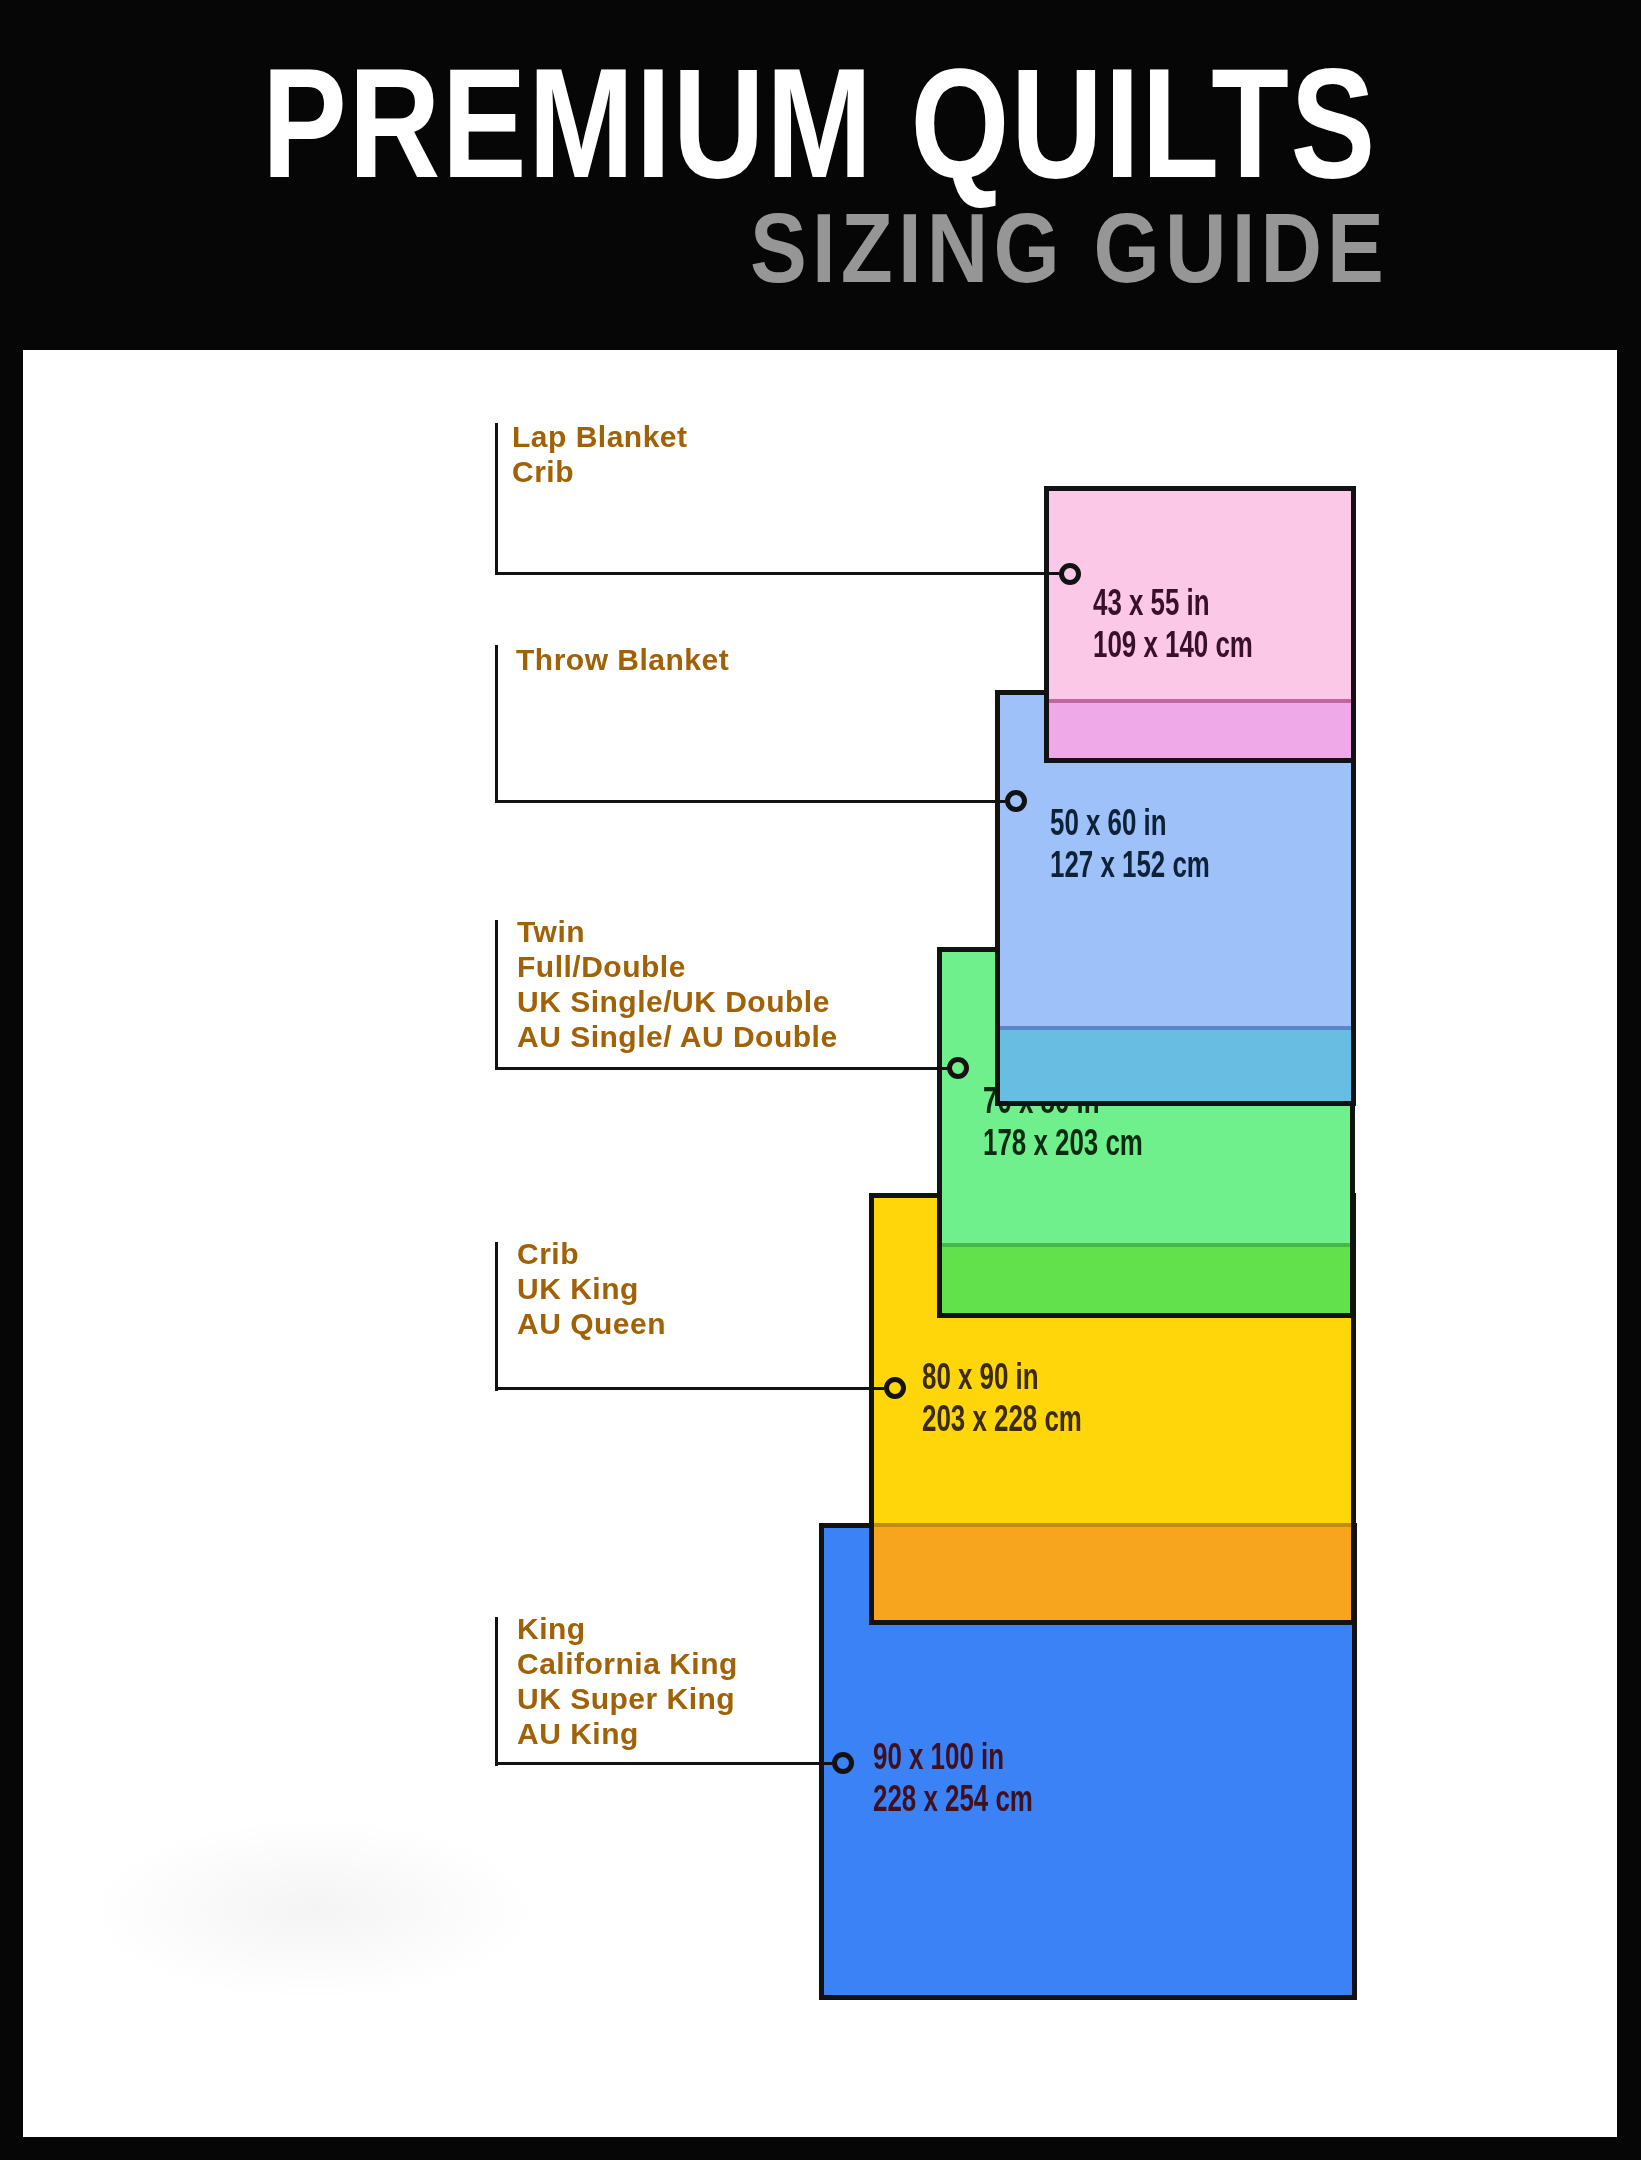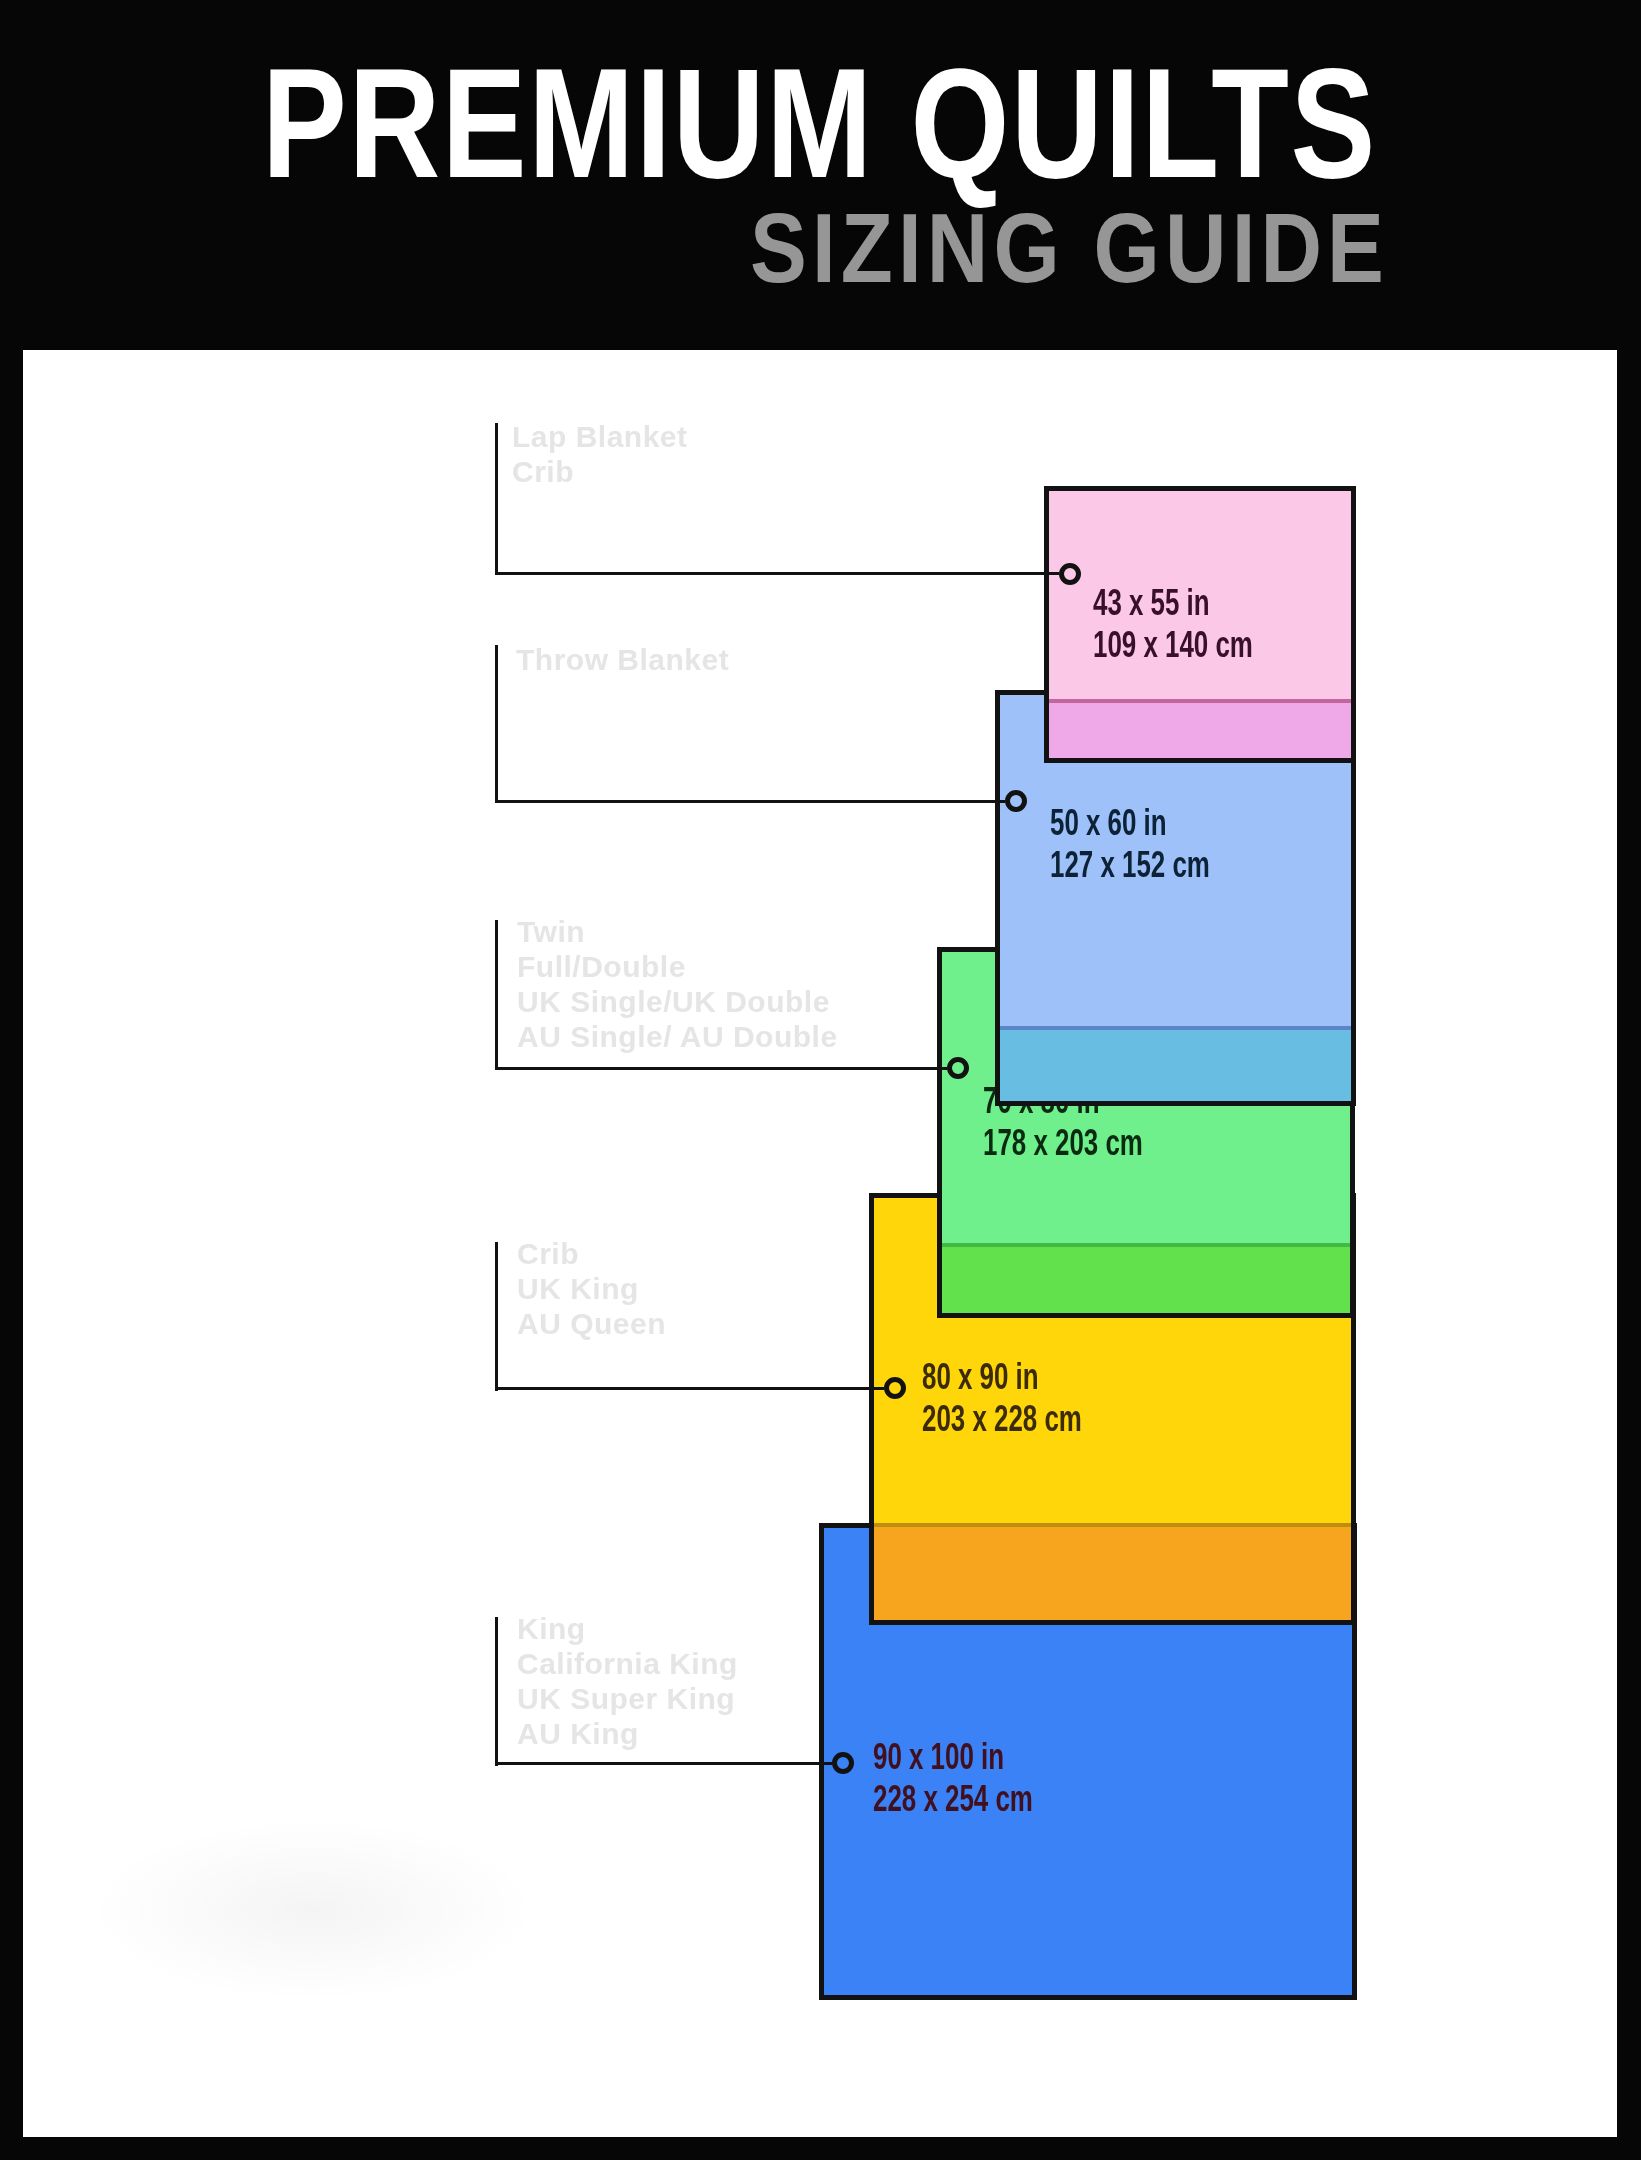--- a/index.html
+++ b/index.html
@@ -66,21 +66,21 @@
   .c2 .hline{left:495px;top:1067px;width:452px;}
   .c2 .dot{left:947px;top:1057px;}
   .c3 .vline{left:495px;top:1242px;height:149px;}
   .c3 .hline{left:495px;top:1387px;width:389px;}
   .c3 .dot{left:884px;top:1377px;}
   .c4 .vline{left:495px;top:1617px;height:149px;}
   .c4 .hline{left:495px;top:1762px;width:337px;}
   .c4 .dot{left:832px;top:1752px;}
 
   
-  .label-group{position:absolute;color:#e5e5e5;font-size:30px;line-height:35px;font-weight:700;letter-spacing:0.5px;z-index:70;white-space:nowrap;}
+  .label-group{position:absolute;color:#a16207;font-size:30px;line-height:35px;font-weight:700;letter-spacing:0.5px;z-index:70;white-space:nowrap;}
   .lg0{left:512px;top:419px;}
   .lg1{left:516px;top:642px;}
   .lg2{left:517px;top:914px;}
   .lg3{left:517px;top:1236px;}
   .lg4{left:517px;top:1611px;}
 </style>
 </head>
 <body>
 
 <div class="stage">

